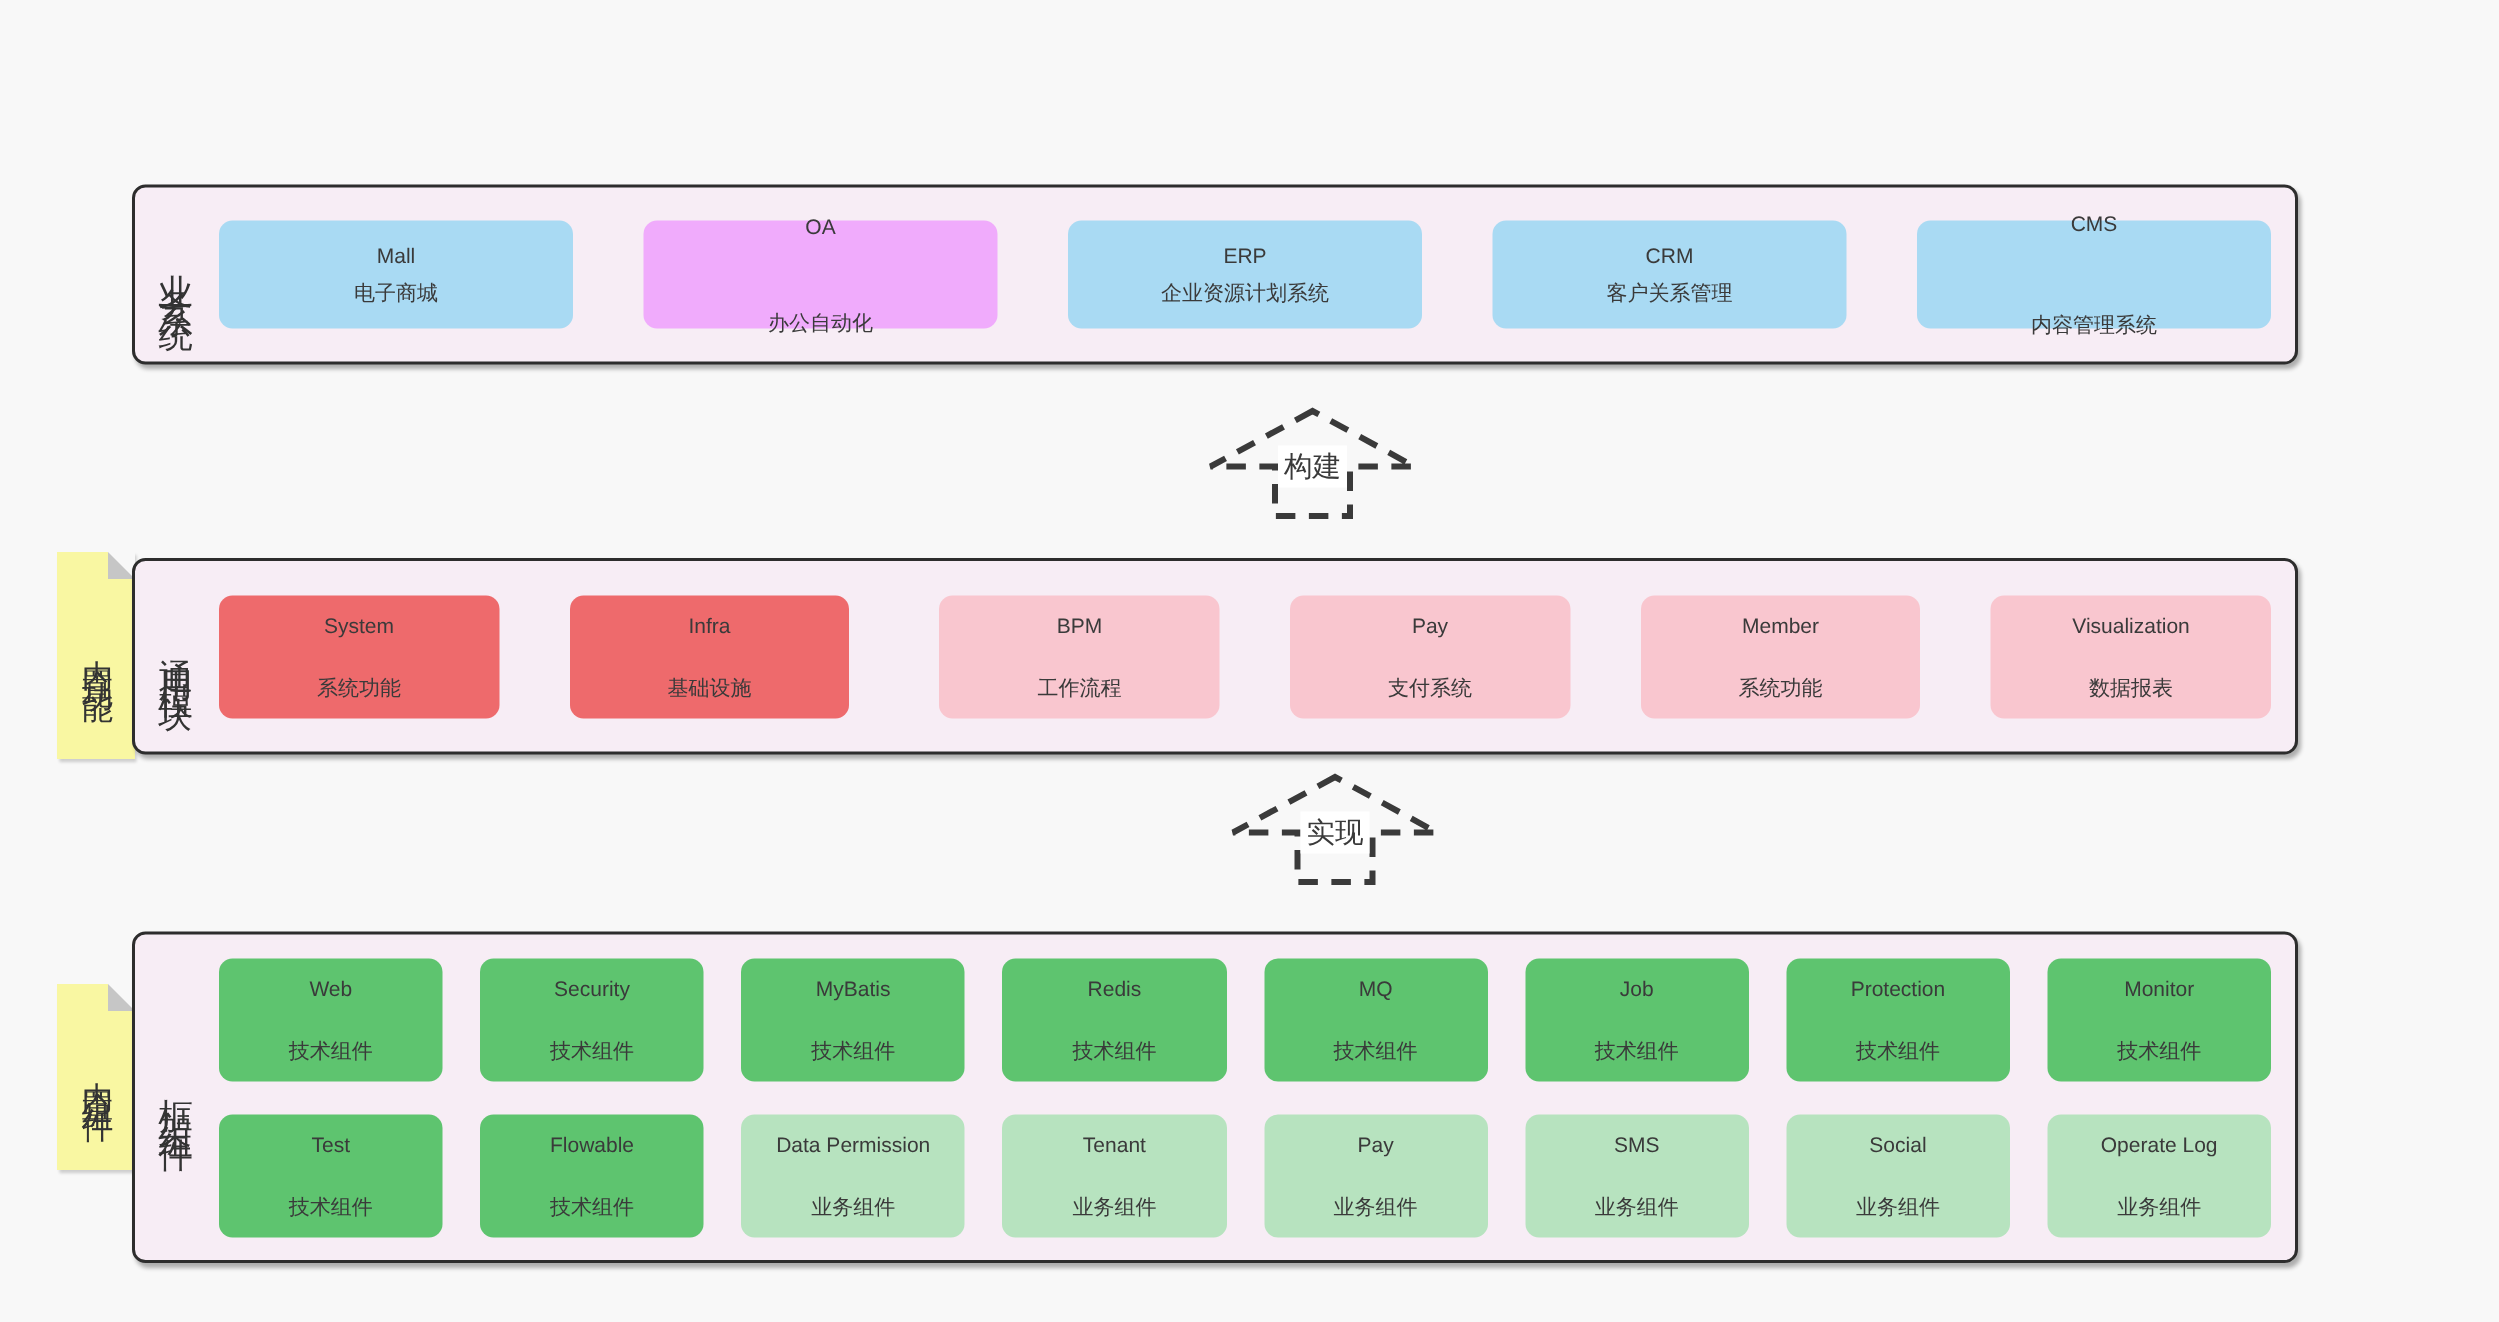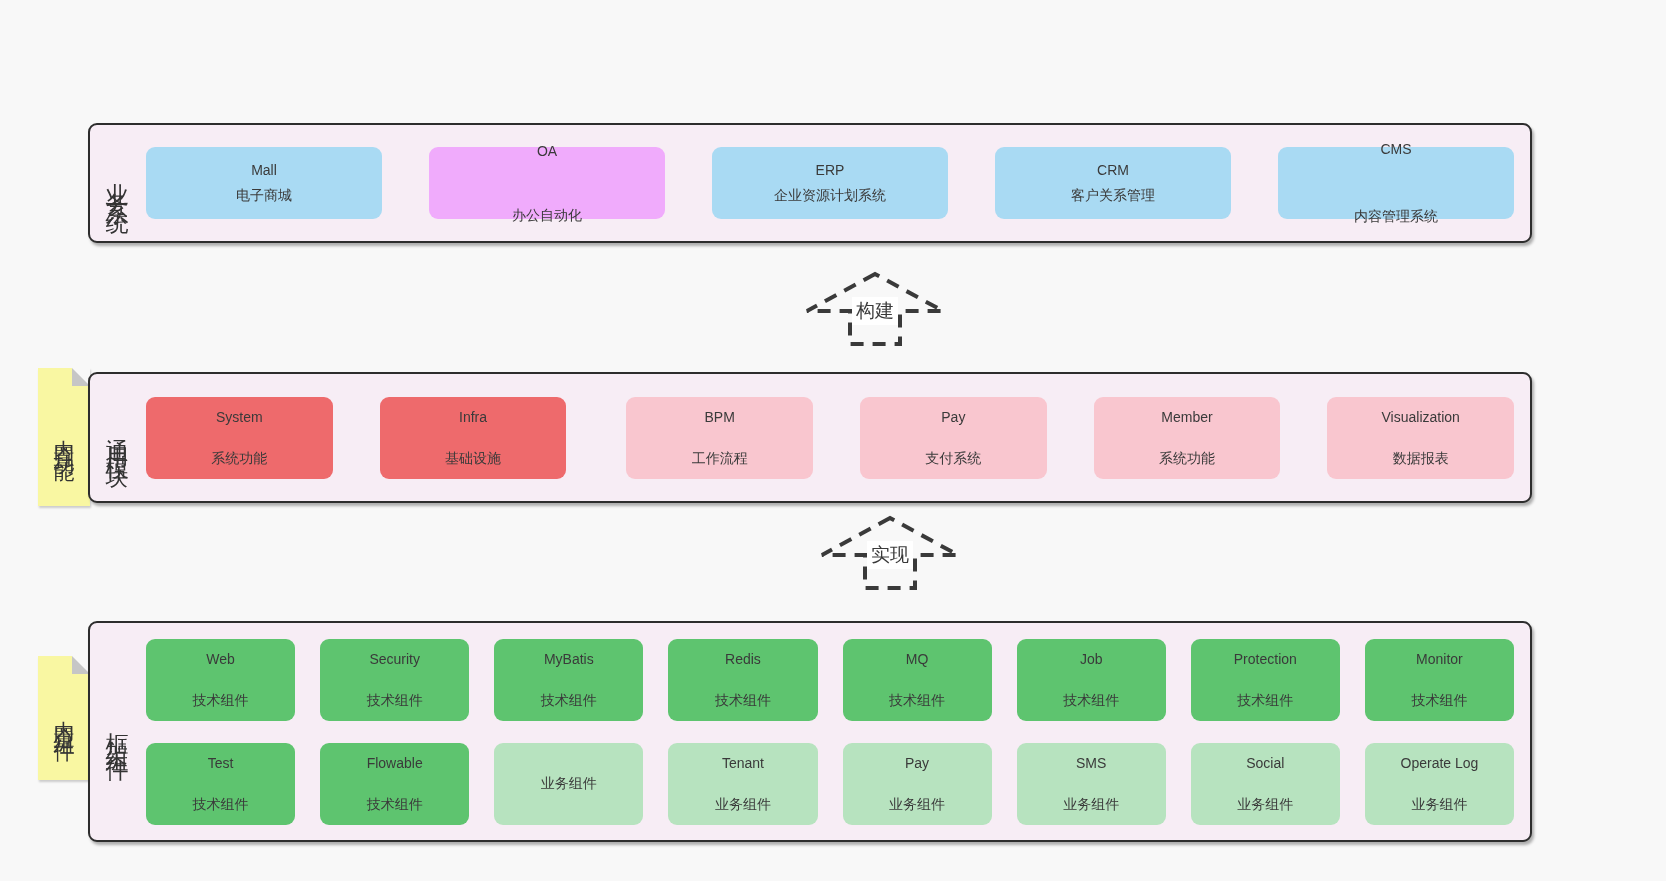--- a/index.html
+++ b/index.html
@@ -166,20 +166,21 @@
       <div class="row cols8">
         <div class="box" style="background-color: rgb(94, 196, 111);">
           <span>Test</span>
           <span>技术组件</span>
         </div>
         <div class="box" style="background-color: rgb(94, 196, 111);">
           <span>Flowable</span>
           <span>技术组件</span>
         </div>
         <div class="box" style="background-color: rgb(183, 227, 191);">
+          <span>Data Permission</span>
           <span>业务组件</span>
         </div>
         <div class="box" style="background-color: rgb(183, 227, 191);">
           <span>Tenant</span>
           <span>业务组件</span>
         </div>
         <div class="box" style="background-color: rgb(183, 227, 191);">
           <span>Pay</span>
           <span>业务组件</span>
         </div>

